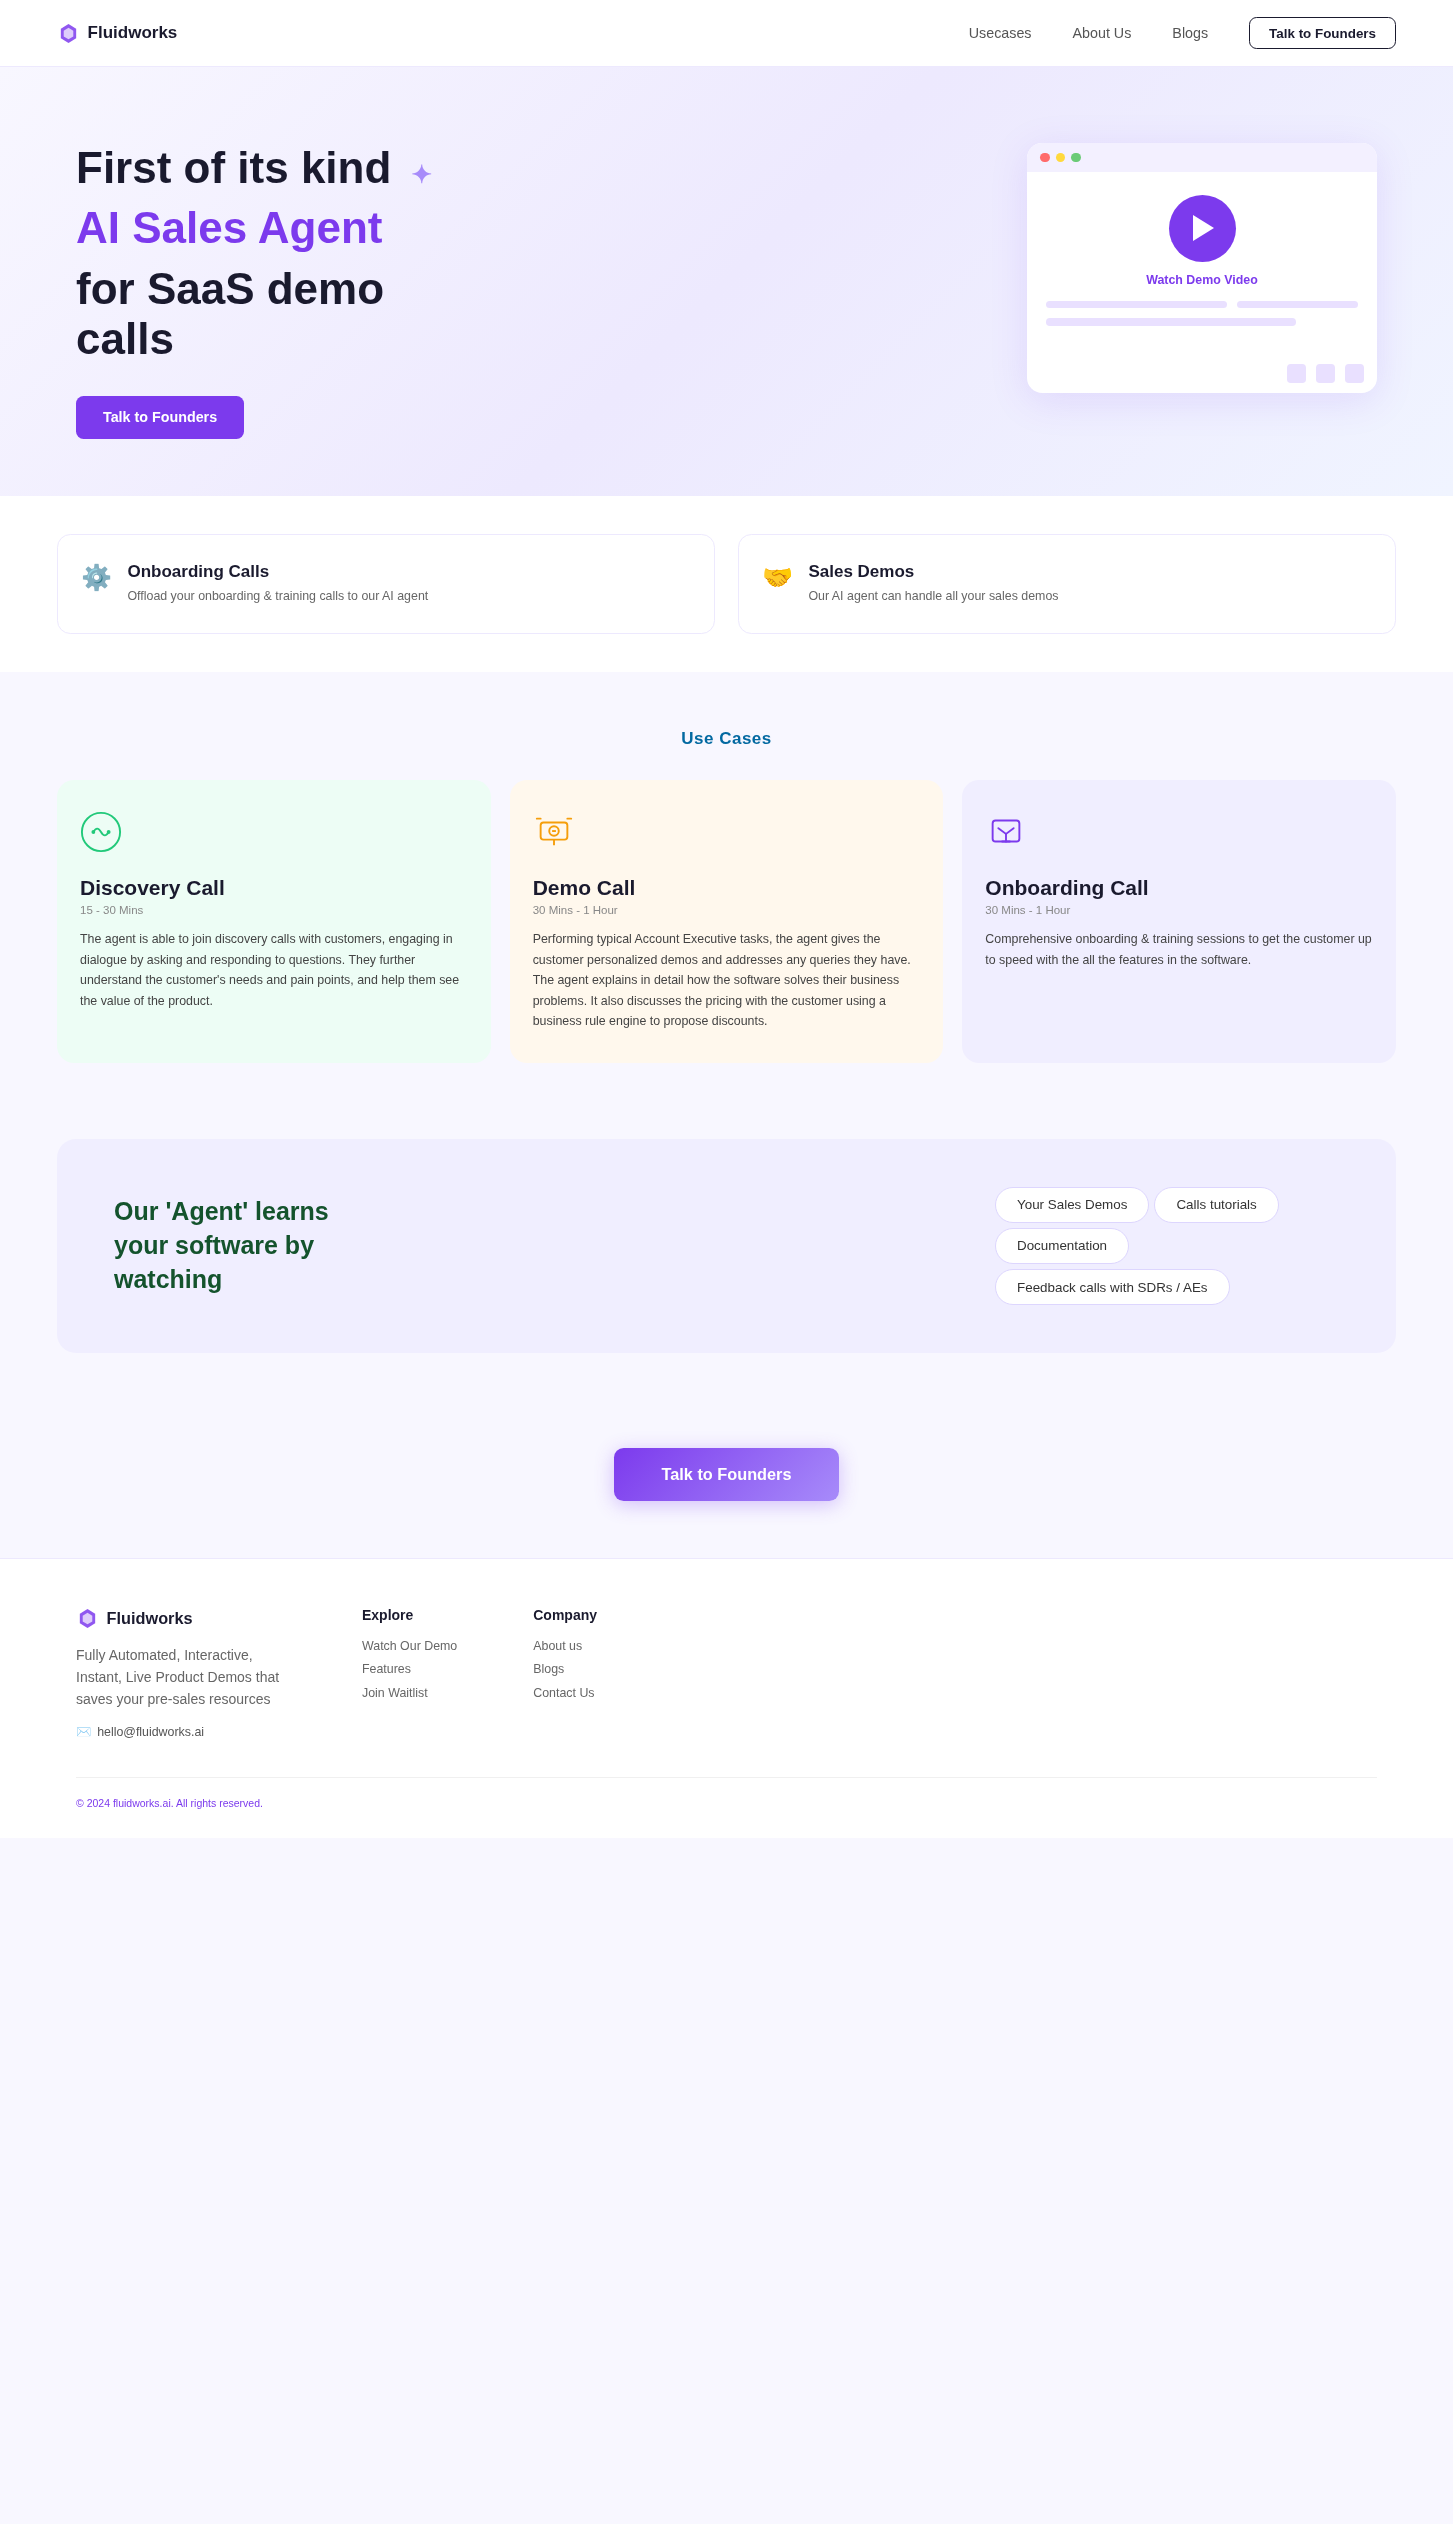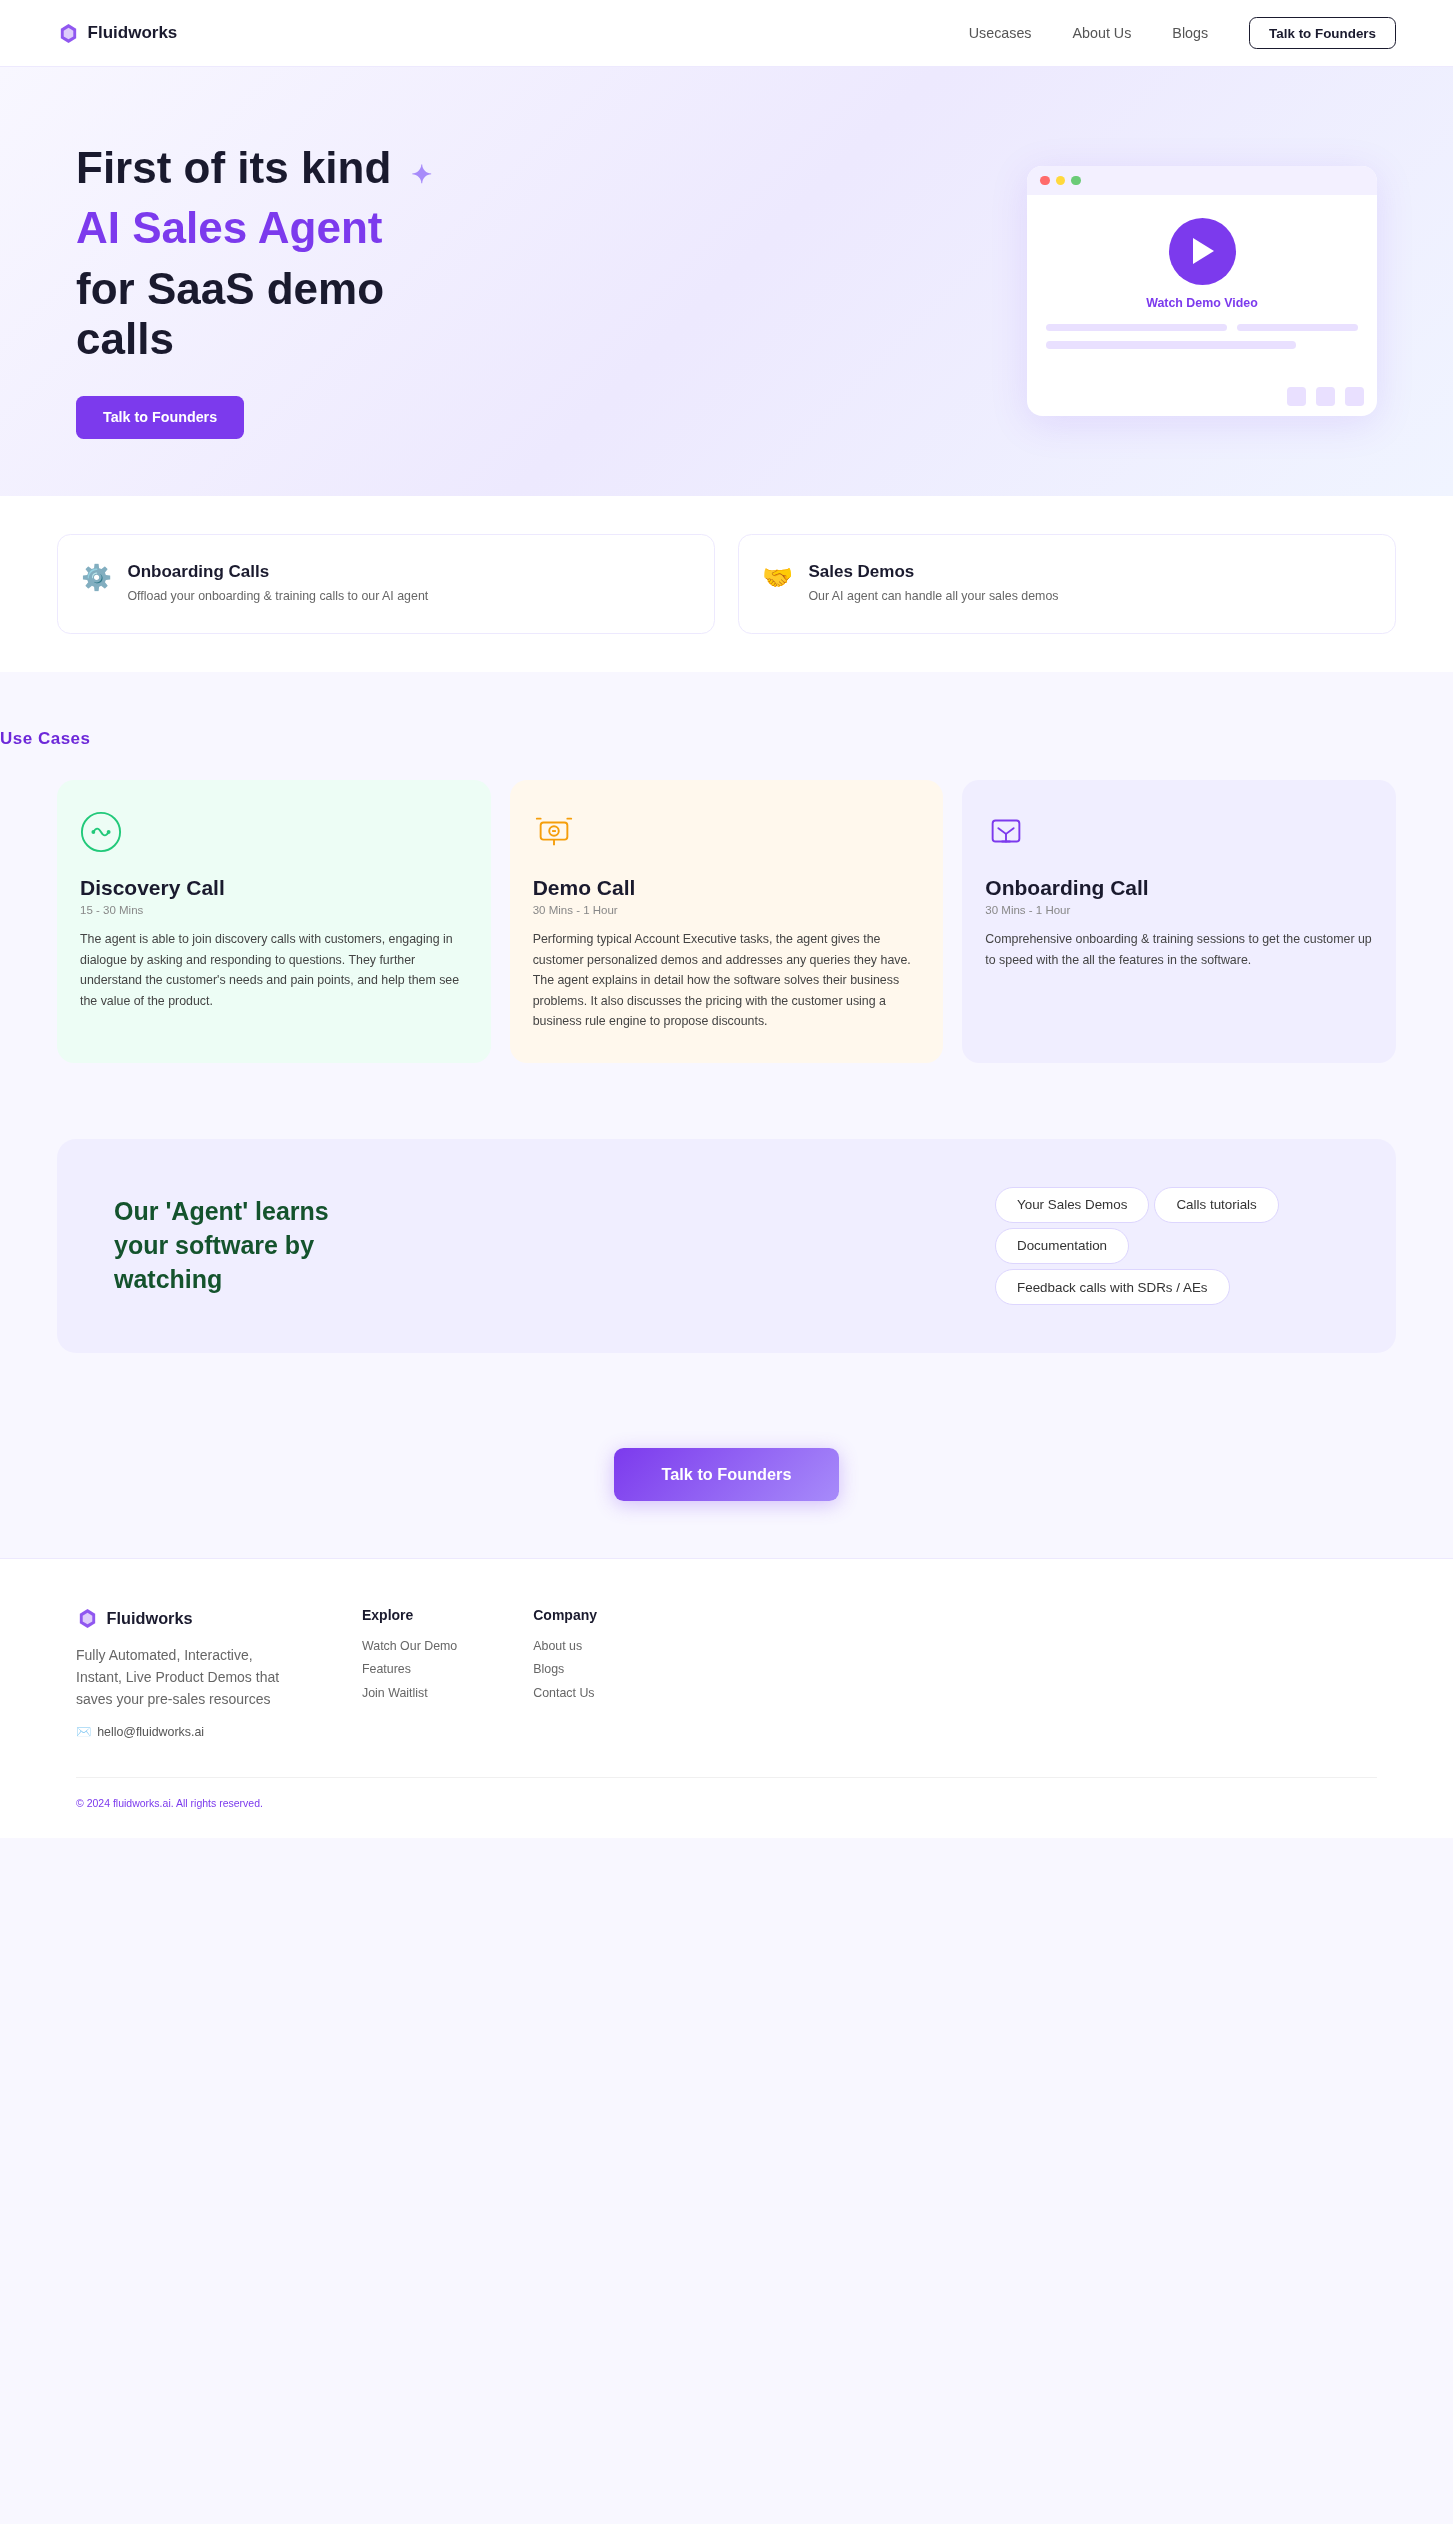--- a/index.html
+++ b/index.html
@@ -14,21 +14,21 @@
     .nav-logo { display: flex; align-items: center; gap: 7.6px; font-weight: 700; font-size: 17px; color: #1a1a2e; }
     .nav-links { display: flex; align-items: center; gap: 41px; }
     .nav-links a { text-decoration: none; color: #555; font-size: 14.3px; }
     .nav-cta {
       border: 1.9px solid #1a1a2e; border-radius: 7.6px; padding: 7.6px 19px;
       background: transparent; font-size: 13.4px; font-weight: 600; cursor: pointer; color: #1a1a2e;
     }
 
     
     .hero {
-      display: flex; align-items: center; justify-content: space-between;
+      display: flex; align-items: flex-start; justify-content: space-between;
       padding: 76px 76px 57px 76px; background: linear-gradient(135deg, #f8f7ff 0%, #ede9fe 50%, #f0f4ff 100%);
       min-height: 402px; position: relative; overflow: hidden;
     }
     .hero-left { max-width: 402px; }
     .hero-title { font-size: 44px; font-weight: 800; line-height: 1.15; margin-bottom: 9.6px; color: #1a1a2e; }
     .hero-title-purple { color: #7c3aed; }
     .hero-subtitle { font-size: 44px; font-weight: 800; line-height: 1.15; margin-bottom: 31px; color: #1a1a2e; }
     .hero-btn {
       background: #7c3aed; color: #fff; border: none; border-radius: 7.6px;
       padding: 13.4px 27px; font-size: 14.3px; font-weight: 600; cursor: pointer;
@@ -65,21 +65,21 @@
     .feature-row { display: flex; gap: 23px; padding: 38px 57px; background: #fff; }
     .feature-card {
       flex: 1; border: 1.4px solid #ede9fe; border-radius: 13.4px; padding: 27px 23px;
       display: flex; align-items: flex-start; gap: 15.3px; background: #fff;
     }
     .feature-icon { font-size: 25px; margin-top: 1.9px; }
     .feature-title { font-size: 17px; font-weight: 700; margin-bottom: 5.7px; }
     .feature-desc { font-size: 12.4px; color: #666; line-height: 1.5; }
 
     
-    .section-title { text-align: left; font-size: 17px; font-weight: 600; color: #6d28d9; margin: 57px 0 31px; letter-spacing: 0.5px; }
+    .section-title { text-align: center; font-size: 17px; font-weight: 600; color: #0369a1; margin: 57px 0 31px; letter-spacing: 0.5px; }
     .use-cases-row { display: flex; gap: 19px; padding: 0 57px 57px; }
     .use-case-card { flex: 1; border-radius: 17px; padding: 31px 23px; }
     .uc-green { background: #edfdf5; }
     .uc-orange { background: #fff8ed; }
     .uc-purple { background: #f0eeff; }
     .uc-icon { font-size: 31px; margin-bottom: 15.3px; display: block; }
     .uc-title { font-size: 21px; font-weight: 800; margin-bottom: 3.8px; color: #1a1a2e; }
     .uc-duration { font-size: 11.5px; color: #888; margin-bottom: 13.4px; }
     .uc-desc { font-size: 12.4px; color: #444; line-height: 1.65; }
 

